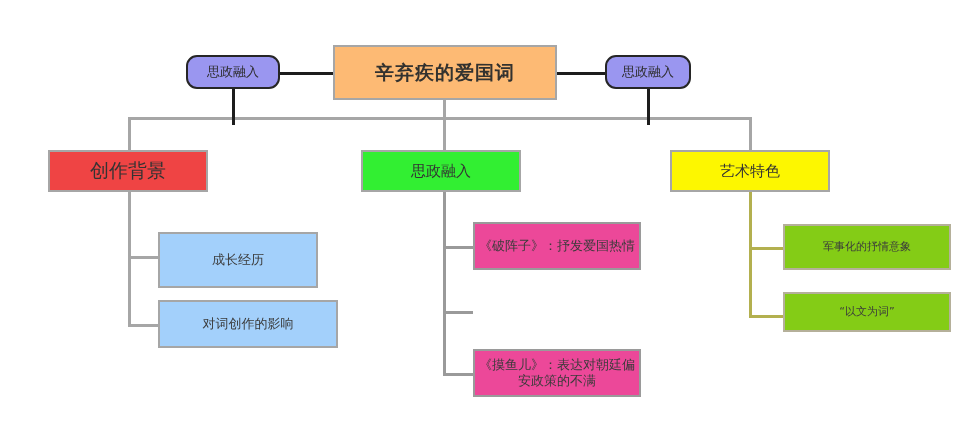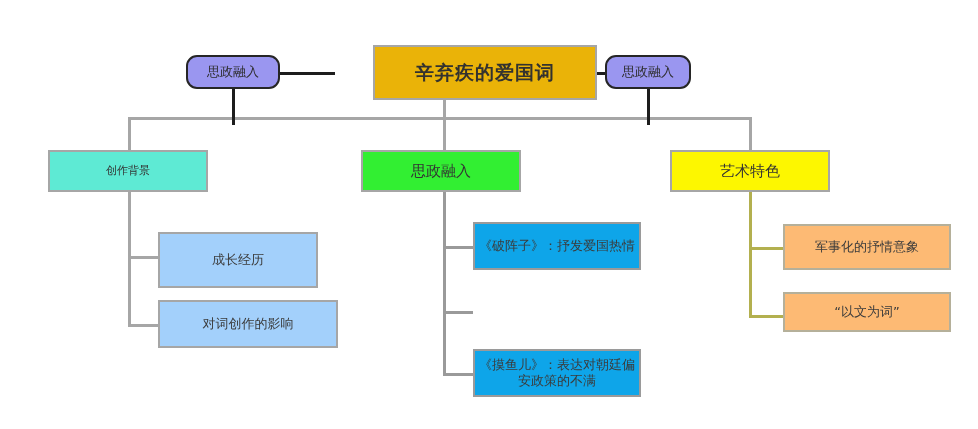--- a/index.html
+++ b/index.html
@@ -27,44 +27,43 @@
     justify-content: center;
     text-align: center;
     color: #3b3b3b;
     line-height: 1.25;
     white-space: pre-line;
     z-index: 5;
   }
 
   
   .node.root {
-    background: #eab308;
+    background: #fdba74;
     border: 2px solid #a6a6a6;
     font-size: 19px;
     font-weight: bold;
     color: #33322f;
     letter-spacing: 1px;
-    margin-left: 40px;
   }
 
   
   .node.pill {
     background: #9a96f0;
     border: 2px solid #262626;
     border-radius: 11px;
     font-size: 13px;
     color: #2d2d2d;
     z-index: 7;
   }
 
   
   .node.cat-blue {
-    background: #5eead4;
+    background: #ef4444;
     border: 2px solid #a6a6a6;
-    font-size: 11px;
+    font-size: 19px;
     color: #333333;
   }
   .node.cat-green {
     background: #32ef32;
     border: 2px solid #a6a6a6;
     font-size: 15px;
     color: #333333;
   }
   .node.cat-yellow {
     background: #fdf700;
@@ -73,28 +72,28 @@
     color: #333333;
   }
 
   
   .node.leaf-blue {
     background: #a3d0fb;
     border: 2px solid #a6a6a6;
     font-size: 13px;
   }
   .node.leaf-green {
-    background: #0ea5e9;
+    background: #ec4899;
     border: 2px solid #9a9a9a;
     font-size: 13px;
   }
   .node.leaf-yellow {
-    background: #fdba74;
+    background: #84cc16;
     border: 2px solid #b5b09a;
-    font-size: 13px;
+    font-size: 11px;
   }
 
   
   .conn {
     position: absolute;
     z-index: 1;
   }
   .conn.h { height: 3px; }
   .conn.v { width: 3px; }
   .conn.gray  { background: #a6a6a6; }

